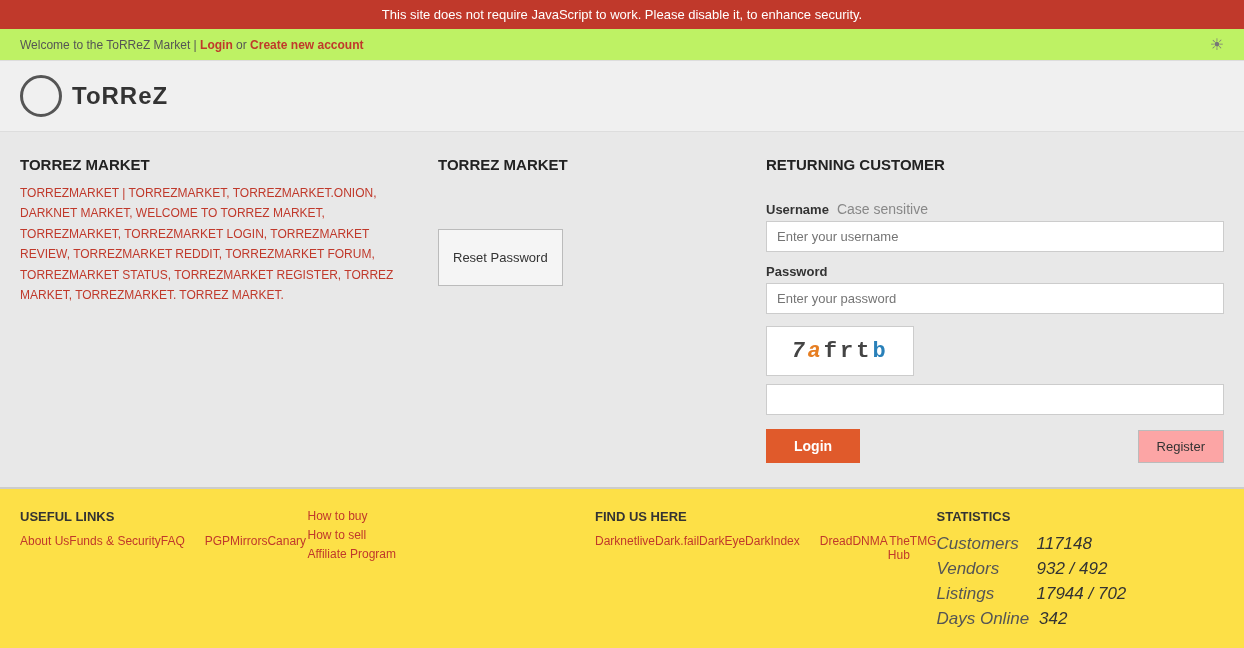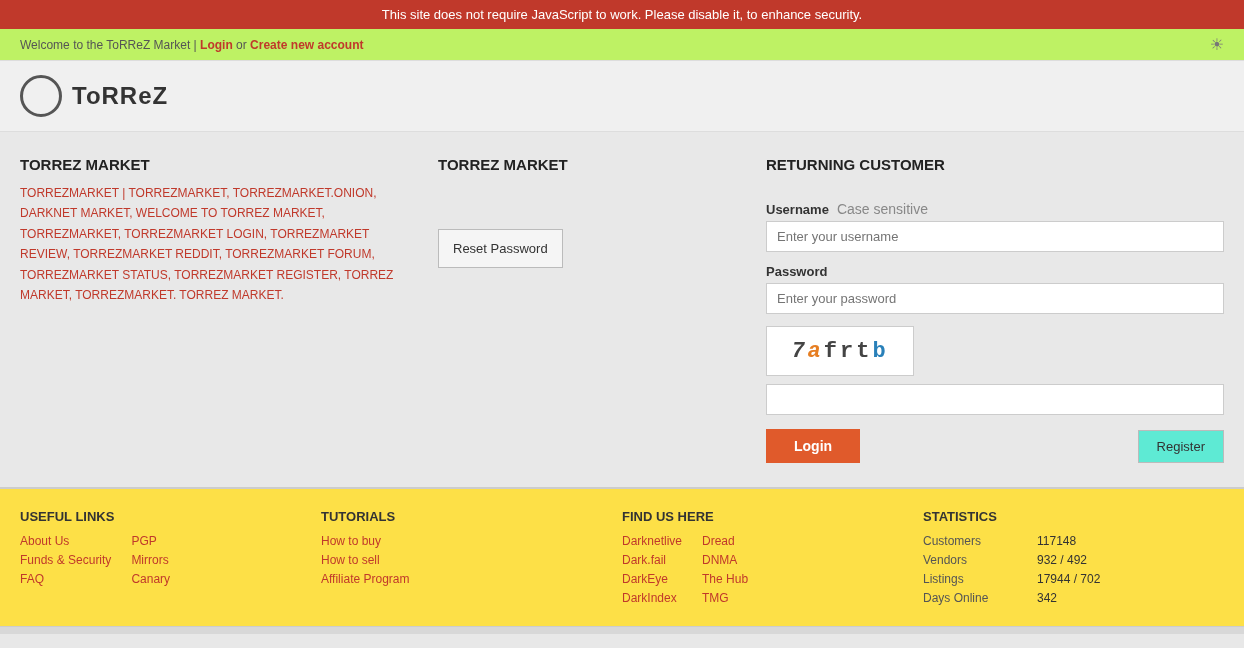--- a/index.html
+++ b/index.html
@@ -80,21 +80,21 @@
     }
     #mid-col h2 {
       font-size: 15px;
       font-weight: bold;
       color: #222;
       margin-bottom: 16px;
     }
     #reset-btn {
       border: 1px solid #bbb;
       background: #f5f5f5;
-      padding: 11px 14px;
+      padding: 20px 14px;
       font-size: 13px;
       cursor: pointer;
       color: #333;
       margin-top: 40px;
     }
 
     
     #right-col {
       flex: 1;
     }
@@ -169,21 +169,21 @@
       background: #e05a2b;
       color: #fff;
       border: none;
       padding: 9px 28px;
       font-size: 14px;
       cursor: pointer;
       font-weight: bold;
     }
     #register-btn {
       border: 1px solid #bbb;
-      background: #5eead4;
+      background: #fca5a5;
       color: #333;
       padding: 8px 18px;
       font-size: 13px;
       cursor: pointer;
       margin-left: auto;
     }
 
     
     #divider {
       border: none;
@@ -215,28 +215,29 @@
       text-decoration: none;
       font-size: 12px;
       margin-bottom: 5px;
     }
     .footer-two-sub {
       display: flex;
       gap: 20px;
     }
     .footer-two-sub-col {
       display: flex;
-      flex-direction: column;
+      text-align: right;
     }
     .footer-stats-row {
       display: flex;
-      gap: 24px;
-      font-size: 12px;
+      gap: 10px;
+      font-size: 17px;
       margin-bottom: 5px;
       color: #333;
+      font-style: italic;
     }
     .footer-stats-label { min-width: 90px; color: #555; }
     .footer-stats-val { color: #333; font-weight: normal; }
 
     
     #bottom-bar {
       background: #d8d8d8;
       height: 8px;
       border-top: 1px solid #ccc;
     }
@@ -328,21 +329,20 @@
       </div>
       <div class="footer-two-sub-col">
         <a href="#">PGP</a>
         <a href="#">Mirrors</a>
         <a href="#">Canary</a>
       </div>
     </div>
   </div>
 
   <div class="footer-col">
-    <h3>TUTORIALS</h3>
     <a href="#">How to buy</a>
     <a href="#">How to sell</a>
     <a href="#">Affiliate Program</a>
   </div>
 
   <div class="footer-col">
     <h3>FIND US HERE</h3>
     <div class="footer-two-sub">
       <div class="footer-two-sub-col">
         <a href="#">Darknetlive</a>

